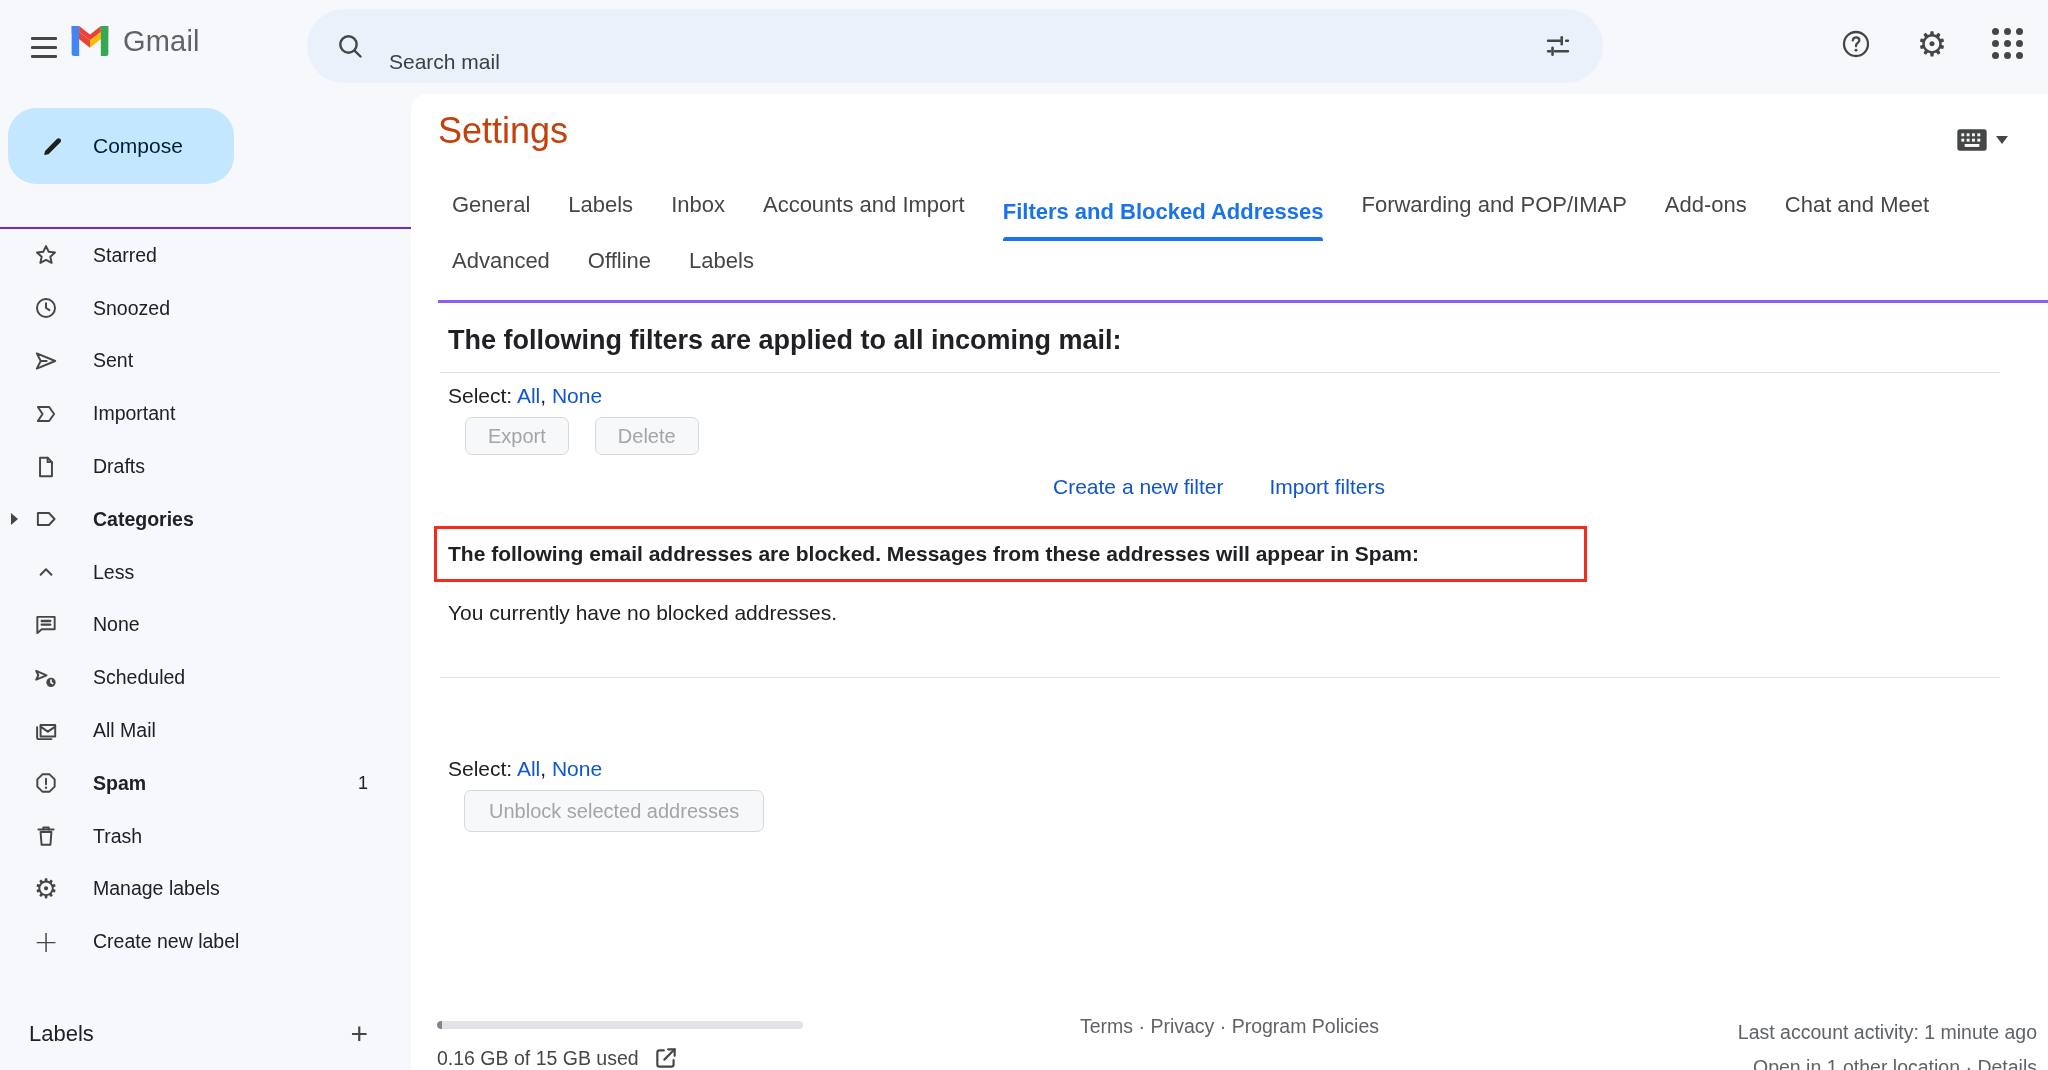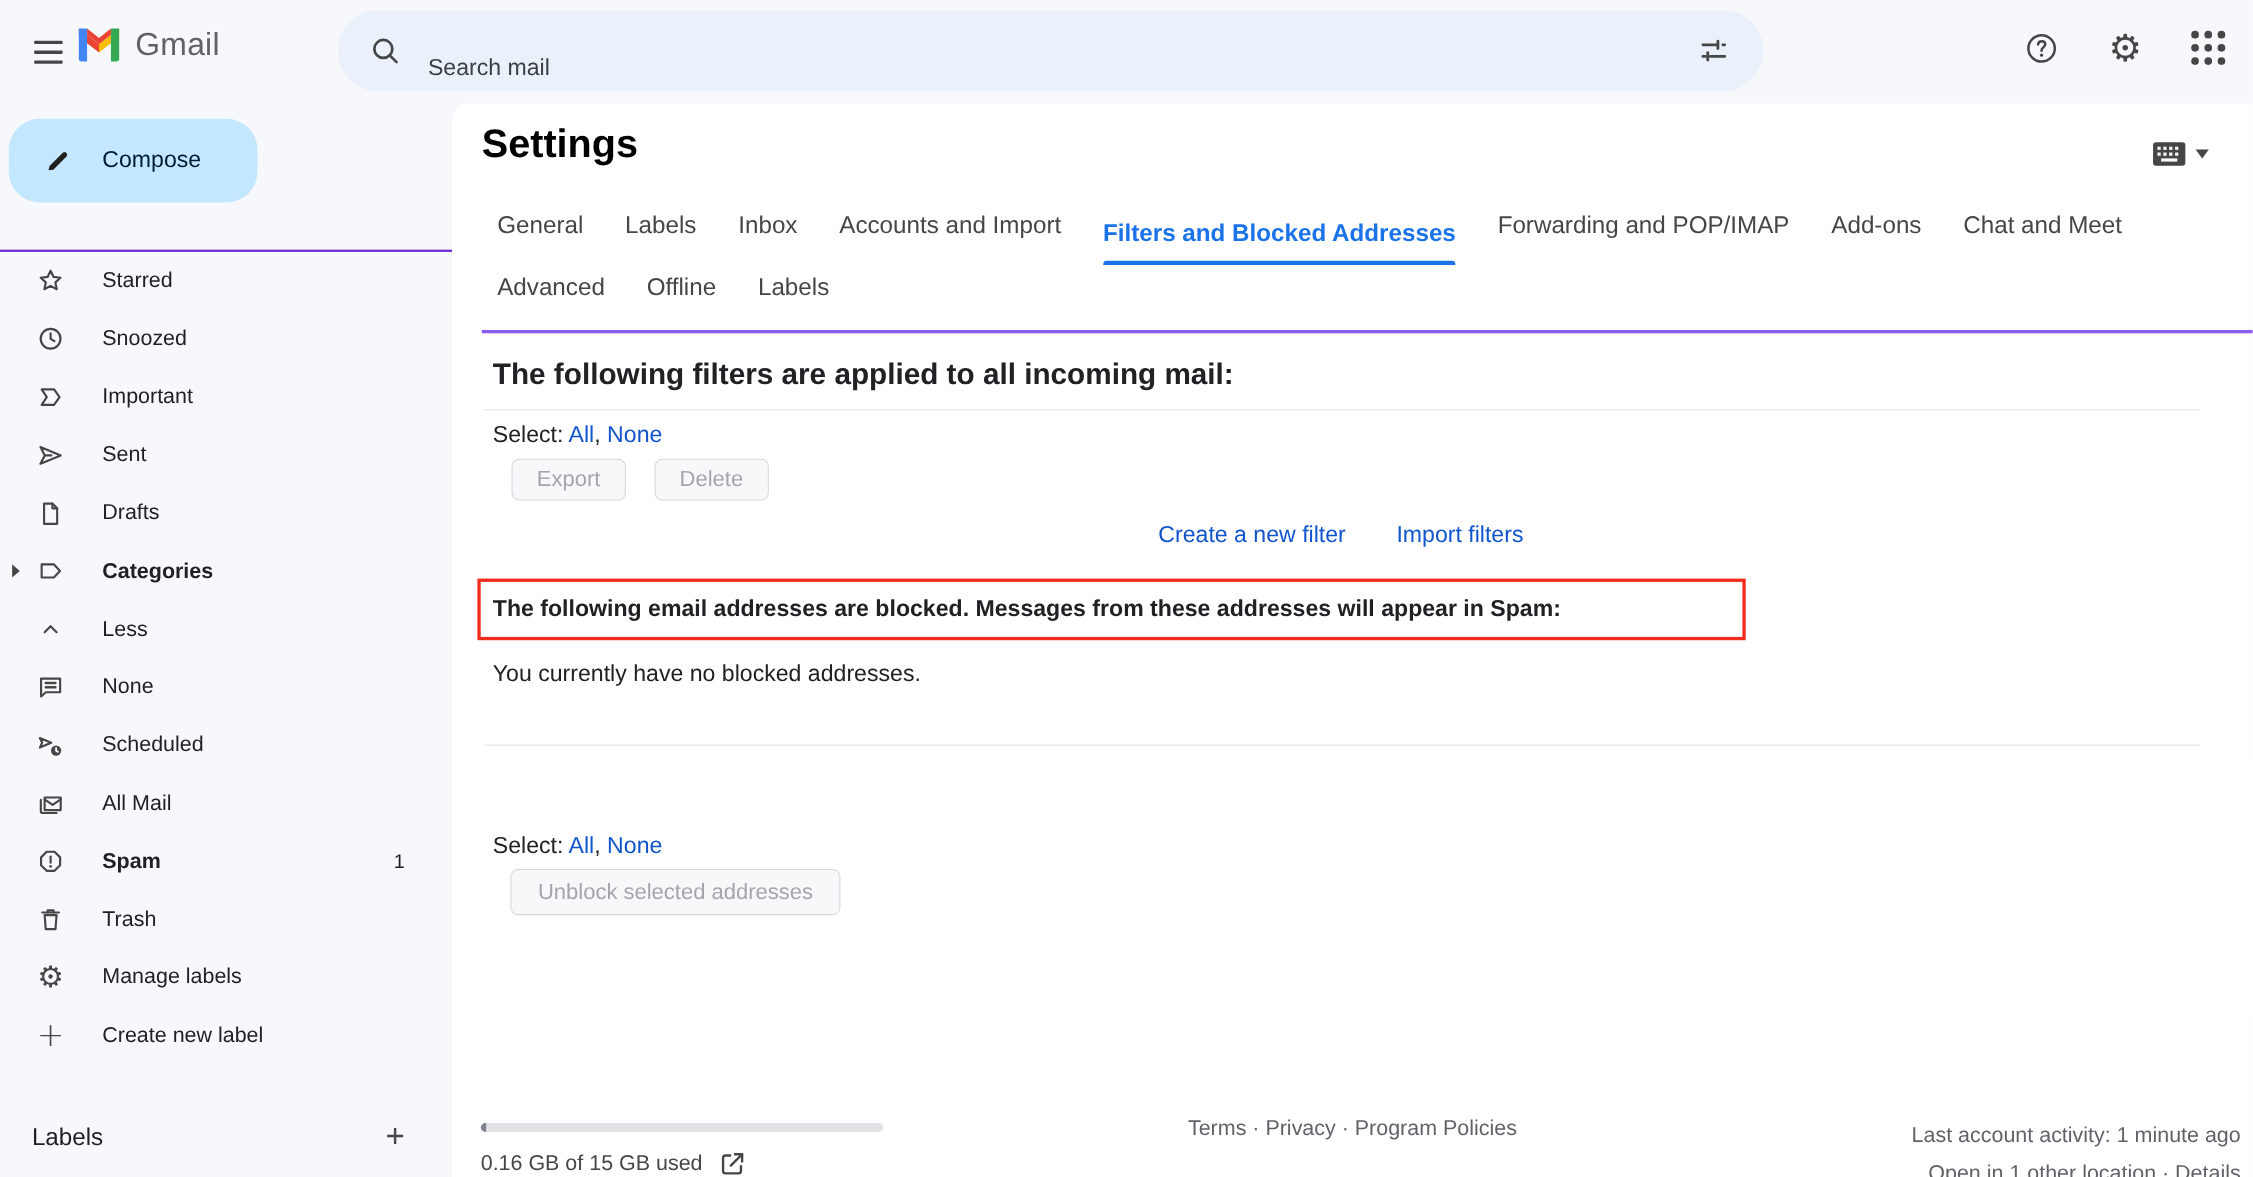--- a/index.html
+++ b/index.html
@@ -40,21 +40,21 @@
   .nav-item.bold .nlabel { font-weight:700; }
   .nav-item .count { margin-left:auto; font-size:18px; color:#202124; }
   .nav-item .expander { display:none; }
   .nav-item.has-expander .expander { display:block; position:absolute; left:11px; top:50%; margin-top:-6px; width:0; height:0; border-left:7px solid #444746; border-top:6px solid transparent; border-bottom:6px solid transparent; }
   .labels-row { position:absolute; left:0; top:918px; width:411px; height:44px; display:flex; align-items:center; padding:0 43px 0 29px; }
   .labels-title { font-size:22px; font-weight:500; color:#202124; }
   .labels-add { margin-left:auto; font-size:30px; font-weight:300; color:#444746; cursor:pointer; line-height:1; }
 
   
   .card { position:absolute; left:411px; top:94px; width:1637px; height:976px; background:#fff; border-top-left-radius:16px; }
-  .page-title { position:absolute; left:27px; top:16px; font-size:36px; font-weight:700; color:#000000; }
+  .page-title { position:absolute; left:27px; top:16px; font-size:36px; font-weight:400; color:#c2410c; }
   .input-tools { position:absolute; right:40px; top:34px; display:flex; align-items:center; gap:8px; cursor:pointer; }
   .caret-down { width:0; height:0; border-top:8px solid #444746; border-left:6px solid transparent; border-right:6px solid transparent; }
 
   .tabs { position:absolute; left:27px; right:0; top:84px; border-bottom:3px solid #8b5cf6; padding-bottom:10px; }
   .tab-row { display:flex; align-items:center; gap:38px; height:54px; padding-left:14px; }
   .tab-row.second { height:58px; }
   .tab { position:relative; font-size:22px; color:#444746; white-space:nowrap; cursor:pointer; padding:8px 0; }
   .tab.active { color:var(--accent,#1a73e8); font-weight:700;margin-top:14px; }
   .tab.active::after { content:""; position:absolute; left:0; right:0; bottom:-8px; height:4px; background:var(--accent,#1a73e8); border-radius:3px 3px 0 0; }
 
@@ -182,35 +182,35 @@
           </svg>
         </span>
         <span class="nlabel">Snoozed</span>
         <span class="count"></span>
       </div>
 
       <div class="nav-item">
 
         <span class="nicon">
           <svg width="26" height="26" viewBox="0 0 24 24" fill="none" stroke="#444746" stroke-width="1.8" stroke-linecap="round" stroke-linejoin="round">
+            <path d="M3.5 5l17 7-17 7 3.6-7zM7.1 12h5.5"></path>
+          </svg>
+        </span>
+        <span class="nlabel">Sent</span>
+        <span class="count"></span>
+      </div>
+
+      <div class="nav-item">
+
+        <span class="nicon">
+          <svg width="26" height="26" viewBox="0 0 24 24" fill="none" stroke="#444746" stroke-width="1.8" stroke-linecap="round" stroke-linejoin="round">
             <path d="M4.5 5.5h10.4l4.6 6.5-4.6 6.5H4.5l4.3-6.5z"></path>
           </svg>
         </span>
         <span class="nlabel">Important</span>
-        <span class="count"></span>
-      </div>
-
-      <div class="nav-item">
-
-        <span class="nicon">
-          <svg width="26" height="26" viewBox="0 0 24 24" fill="none" stroke="#444746" stroke-width="1.8" stroke-linecap="round" stroke-linejoin="round">
-            <path d="M3.5 5l17 7-17 7 3.6-7zM7.1 12h5.5"></path>
-          </svg>
-        </span>
-        <span class="nlabel">Sent</span>
         <span class="count"></span>
       </div>
 
       <div class="nav-item">
 
         <span class="nicon">
           <svg width="26" height="26" viewBox="0 0 24 24" fill="none" stroke="#444746" stroke-width="1.8" stroke-linecap="round" stroke-linejoin="round">
             <path d="M6.5 3.5h7l4 4v13h-11z"></path>
             <path d="M13.5 3.5v4h4"></path>
           </svg>

